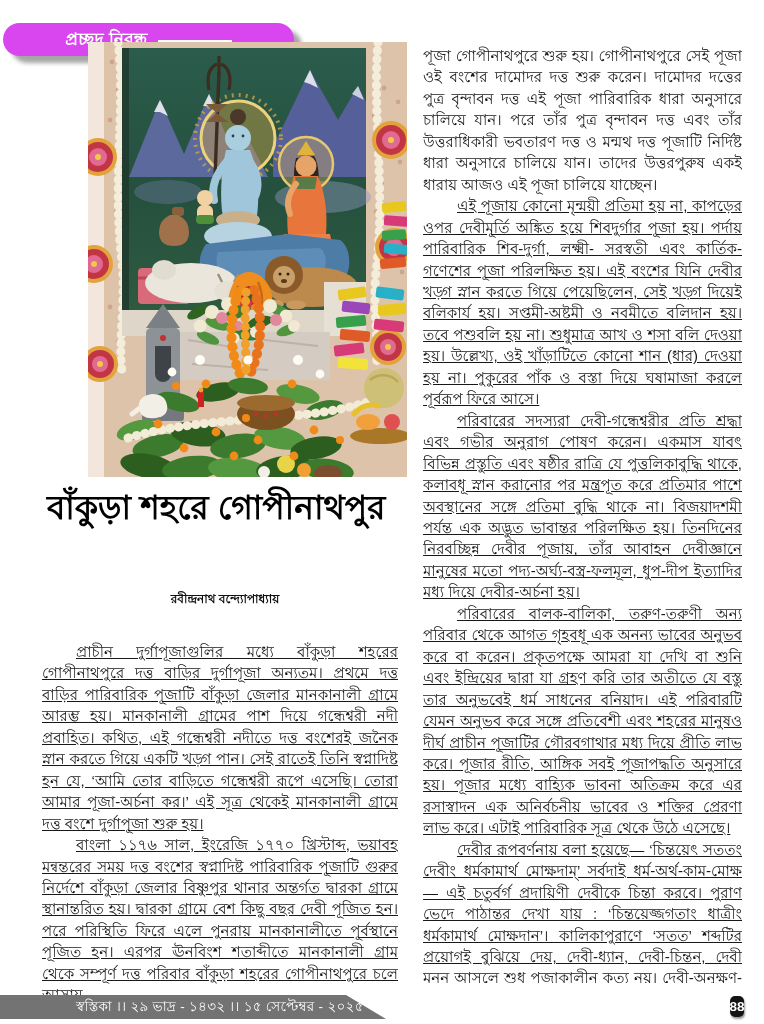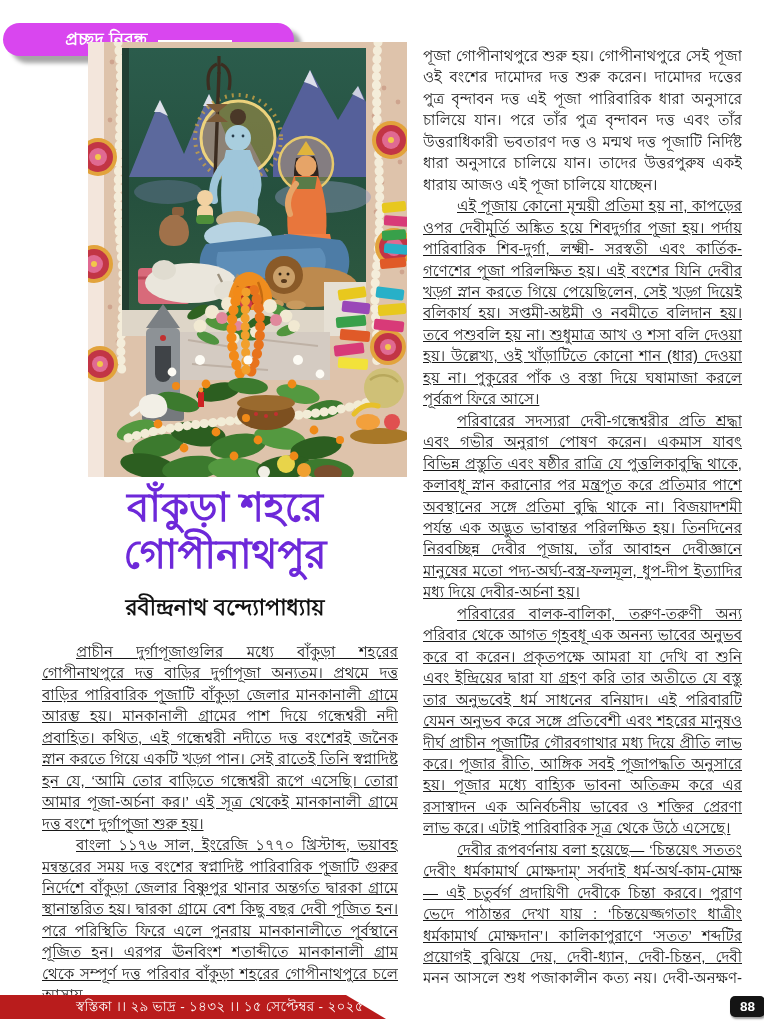--- a/index.html
+++ b/index.html
@@ -15,42 +15,42 @@
     box-shadow:8px 7px 4px #a6a6a6;
     display:flex; align-items:center; justify-content:center;margin-top:12px;
   }
   .banner-label { color:#ffffff; font-size:17px; font-weight:bold; letter-spacing:0.3px; }
   .banner-rule { width:74px; height:2px; background:#ffffff; margin-left:10px; margin-top:2px; }
   
   .photo { position:absolute; left:88px; top:42px; width:319px; height:435px; }
   
   .headline {
     position:absolute; left:47px; top:484px; width:356px;
-    text-align:center; font-weight:bold; font-size:40px; line-height:47px; color:#6d28d9;
+    font-weight:bold; font-size:33px; line-height:47px; color:#000000;
   }
   .author {
     position:absolute; left:47px; top:590px; width:356px;
-    text-align:center; font-weight:bold; font-size:22px; color:#111;
+    text-align:center; font-weight:bold; font-size:12px; color:#111;
   }
   
   .col { text-align:justify; font-size:15px; line-height:21.45px; color:#181818; }
   .col-left  { position:absolute; left:42px;  top:617px; width:356px; height:374px; overflow:hidden;margin-top:24px; }
   .col-right { position:absolute; left:423px; top:45px;  width:319px; height:938px; overflow:hidden; }
   .col p { margin:0; }
   .col p.indent { text-indent:34px;text-decoration:underline; }
   
   .footer-bar {
     position:absolute; left:0; top:995px; width:386px; height:24px;
-    background:#b91c1c;
+    background:#737373;
     clip-path:polygon(0 0, 346px 0, 386px 24px, 0 24px);
     color:#ffffff; font-size:13.5px; line-height:24px; padding-left:76px;
     letter-spacing:0.3px; white-space:nowrap;
   }
   .page-badge {
-    position:absolute; left:730px; top:996px; width:35px; height:21px;
+    position:absolute; left:730px; top:996px; width:14px; height:21px;
     background:#141414; border-radius:5px; box-shadow:1px 2px 2px #9a9a9a;
     color:#ffffff; font-weight:bold; font-size:13.5px;
     display:flex; align-items:center; justify-content:center;
   }
 </style>
 </head>
 <body>
 
 <div class="page">
 

